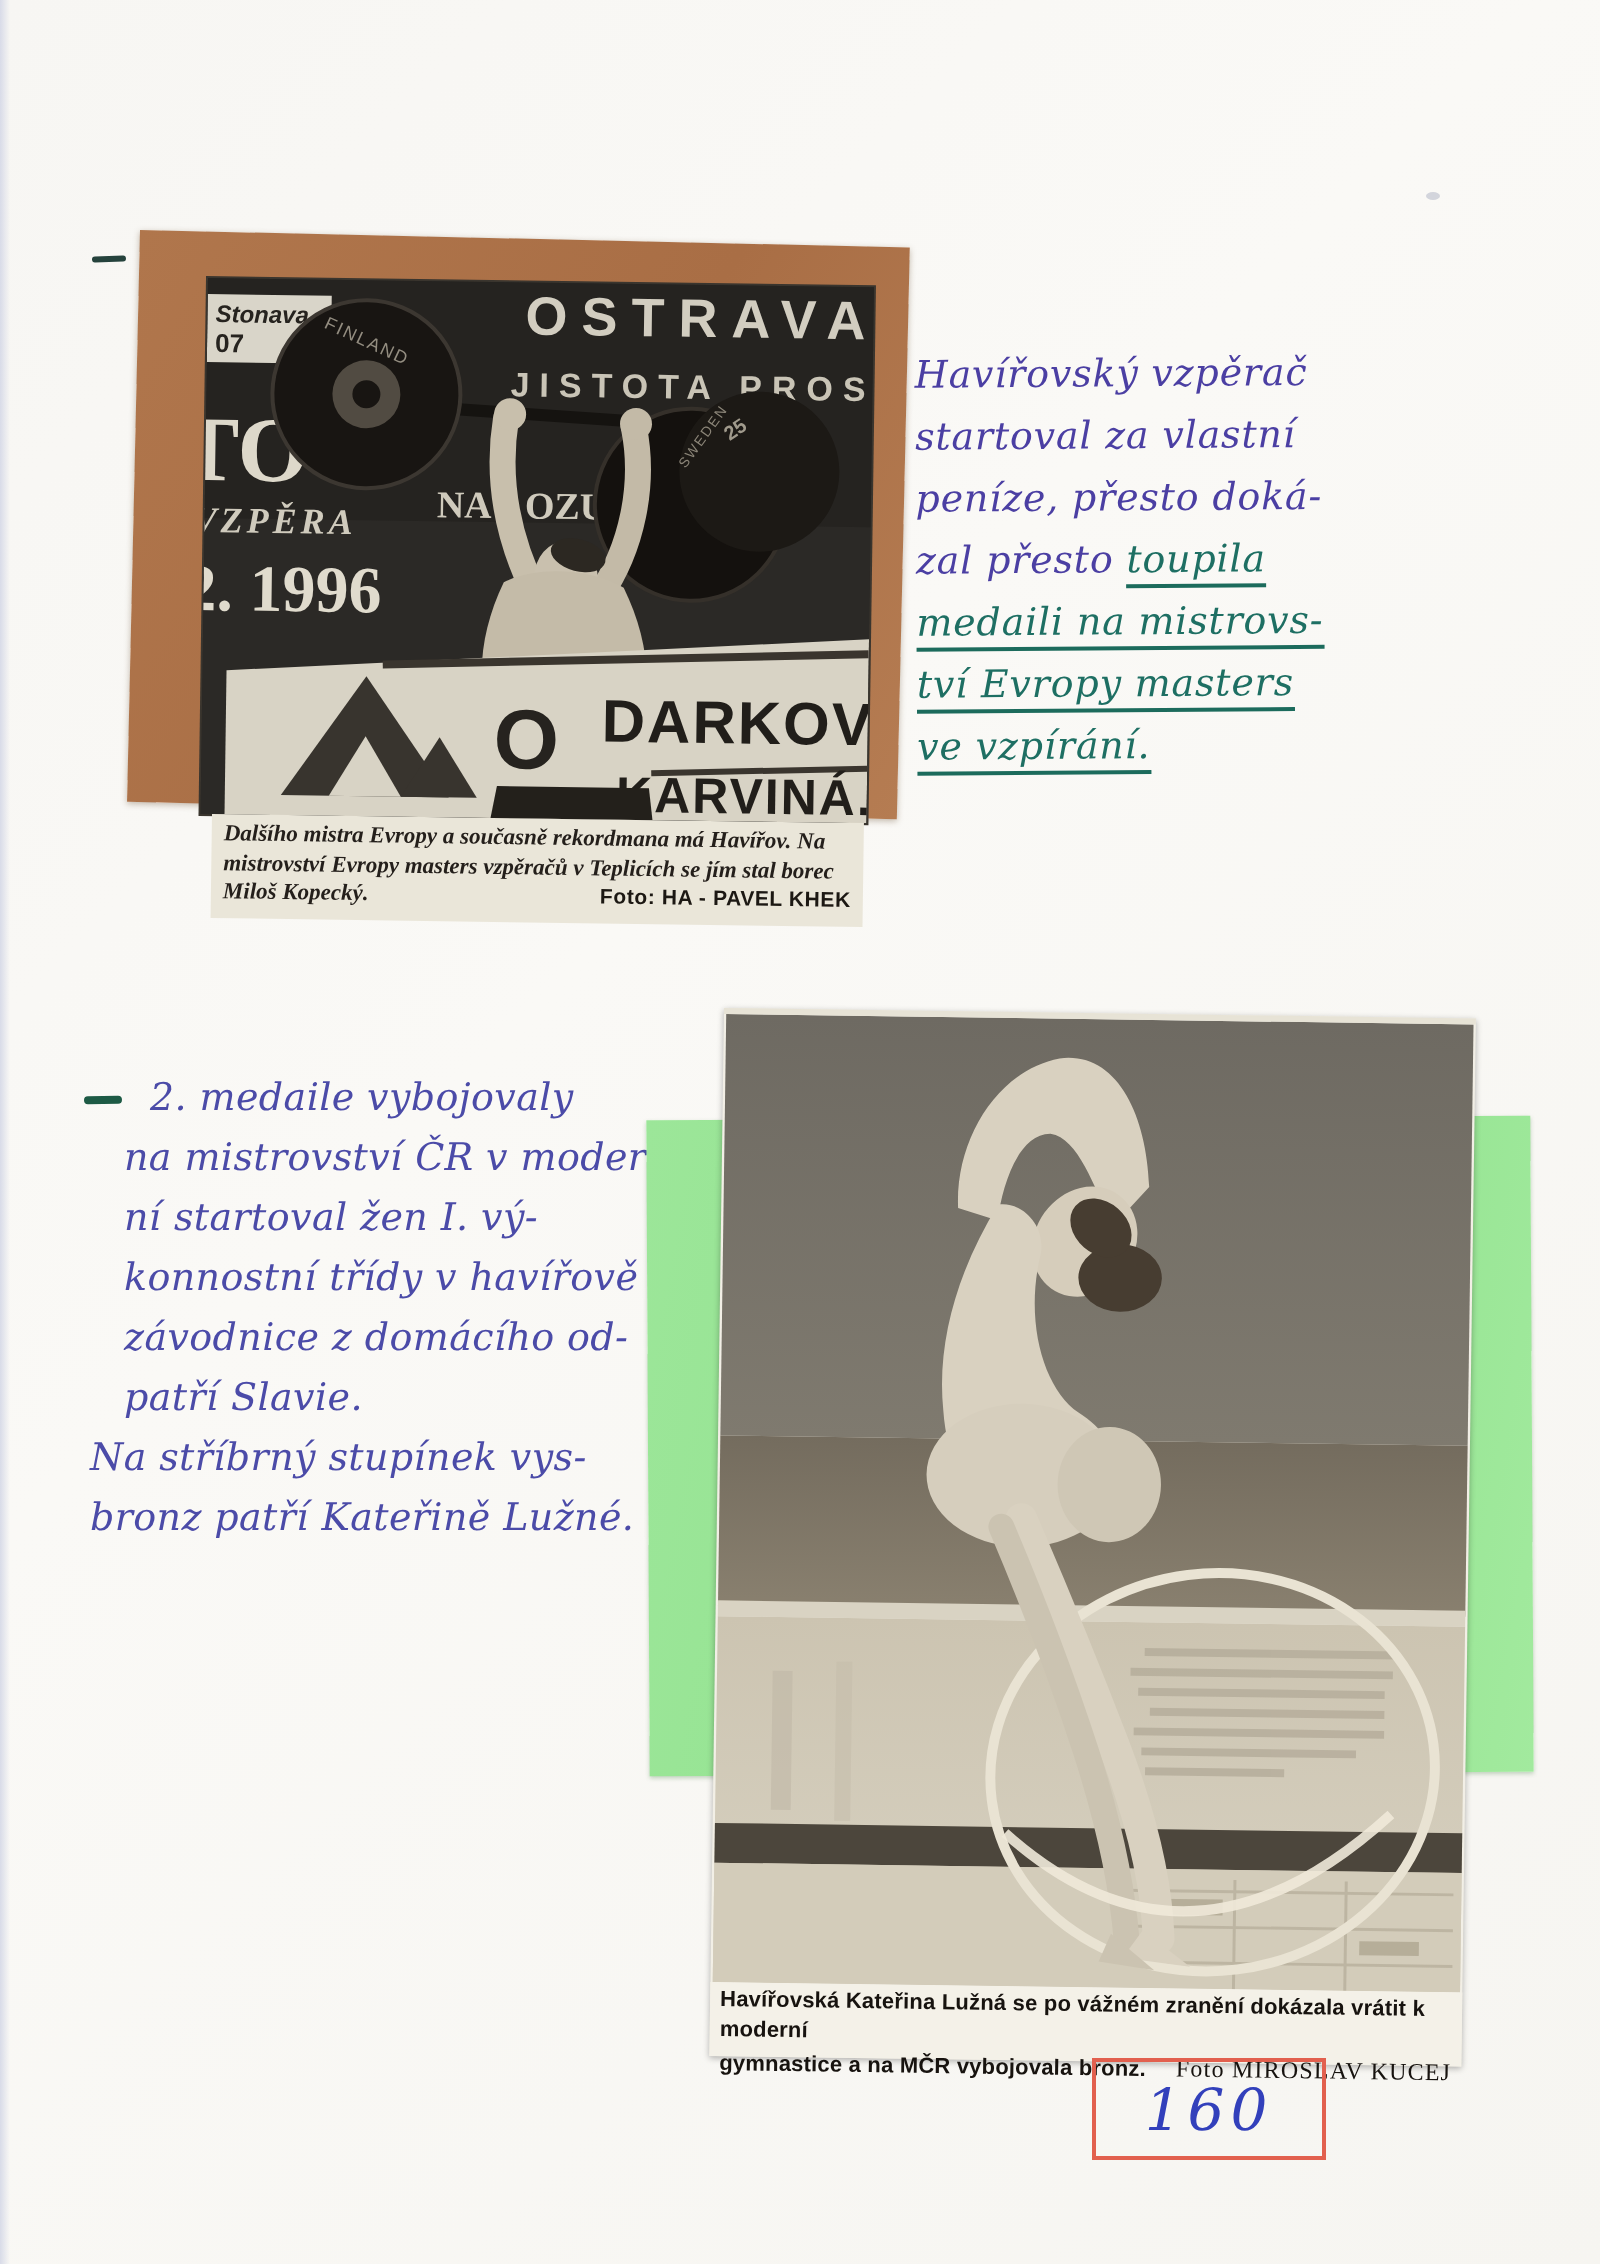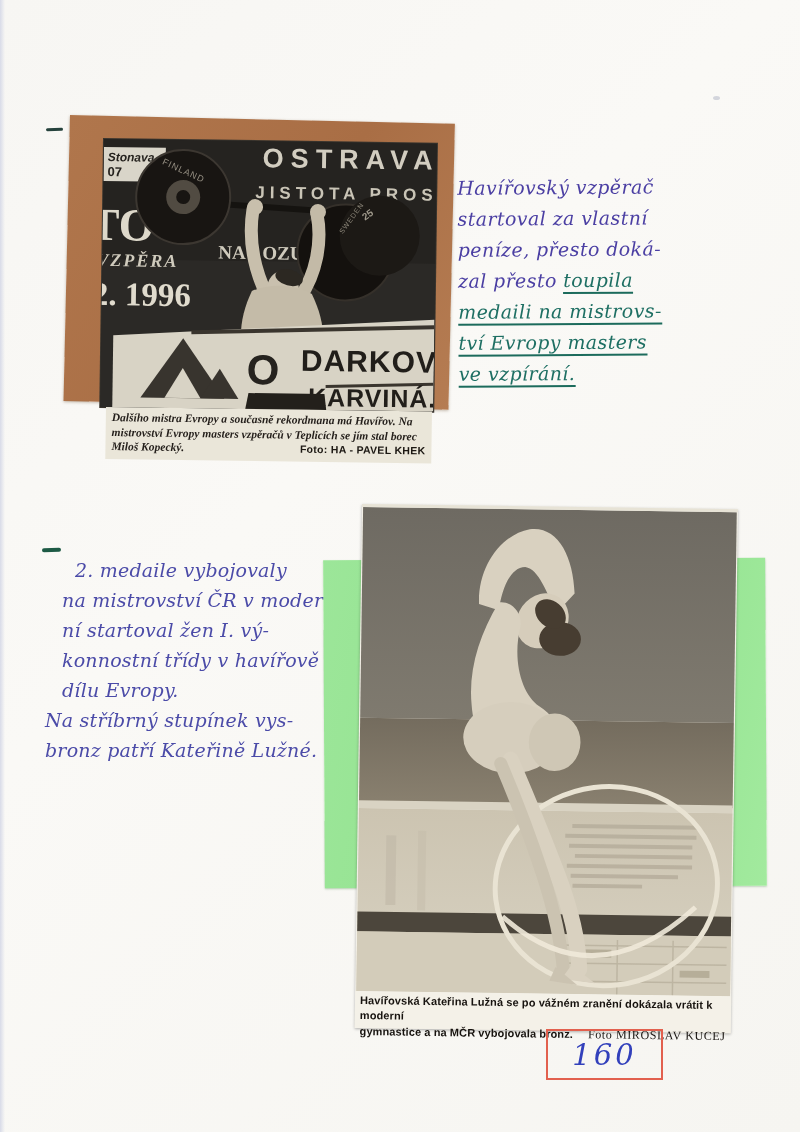--- a/index.html
+++ b/index.html
@@ -35,21 +35,21 @@
   .hw{font-family:"DejaVu Serif", serif;font-style:italic;}
   .hw-right{position:absolute;left:458px;top:176px;width:245px;transform:rotate(-0.4deg);}
   .hw-right .hw-line{height:31px;white-space:nowrap;font-size:19px;letter-spacing:.4px;}
   .ink-blue{color:#4b3fa3;}
   .ink-teal{color:#1e6f63;}
   .u{border-bottom:2px solid #1c6b5c;padding-bottom:1px;}
 
   
   .hw-left{position:absolute;left:45px;top:538px;width:300px;color:#4b4ba8;}
   .hw-left .hw-line{height:30px;white-space:nowrap;font-size:19px;letter-spacing:.2px;}
-  .hw-left .ind1{padding-left:30px;margin-top:21px;}
+  .hw-left .ind1{padding-left:30px;}
   .hw-left .ind2{padding-left:17px;}
 
   
   .green-paper{position:absolute;left:324px;top:559px;width:442px;height:328px;
         background:linear-gradient(100deg,#9ce699,#8fe18c 60%,#a2ea9e);
         transform:rotate(-0.3deg);box-shadow:0 1px 2px rgba(60,120,60,.3);}
   .gym-clip{position:absolute;left:362px;top:504px;width:376px;height:524px;
         transform:rotate(0.8deg);transform-origin:top left;
         background:#f2efe6;box-shadow:0 1px 3px rgba(0,0,0,.3);}
   .gym-photo{width:376px;height:487px;display:block;border-top:3px solid #e7e3d6;box-sizing:border-box;}
@@ -145,21 +145,22 @@
     <div class="hw-line"><span class="ink-teal u">medaili na mistrovs-</span></div>
     <div class="hw-line"><span class="ink-teal u">tví Evropy masters</span></div>
     <div class="hw-line"><span class="ink-teal u">ve vzpírání.</span></div>
   </div>
 
   <div class="hw hw-left">
     <div class="hw-line ind1">2. medaile vybojovaly</div>
     <div class="hw-line ind2">na mistrovství ČR v moder-</div>
     <div class="hw-line ind2">ní startoval žen I. vý-</div>
     <div class="hw-line ind2">konnostní třídy v havířově</div>
-    <div class="hw-line ind2">dílu Evropy.</div>
+    <div class="hw-line ind2">závodnice z domácího od-</div>
+    <div class="hw-line ind2">patří Slavie.</div>
     <div class="hw-line">Na stříbrný stupínek vys-</div>
     <div class="hw-line">bronz patří Kateřině Lužné.</div>
   </div>
 
   <div class="green-paper"></div>
 
   <div class="gym-clip">
     <svg class="gym-photo" width="376" height="487" viewBox="0 0 376 487">
       <defs>
         <linearGradient id="wall" x1="0" y1="0" x2="0" y2="1">

